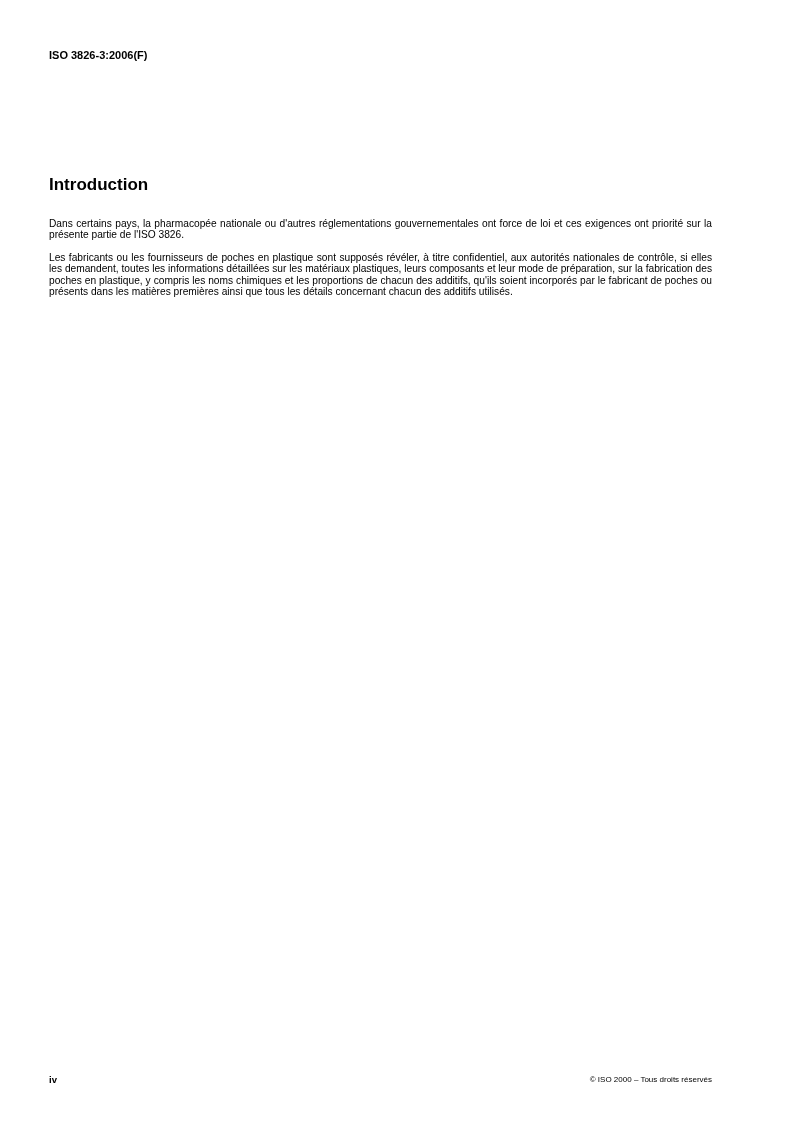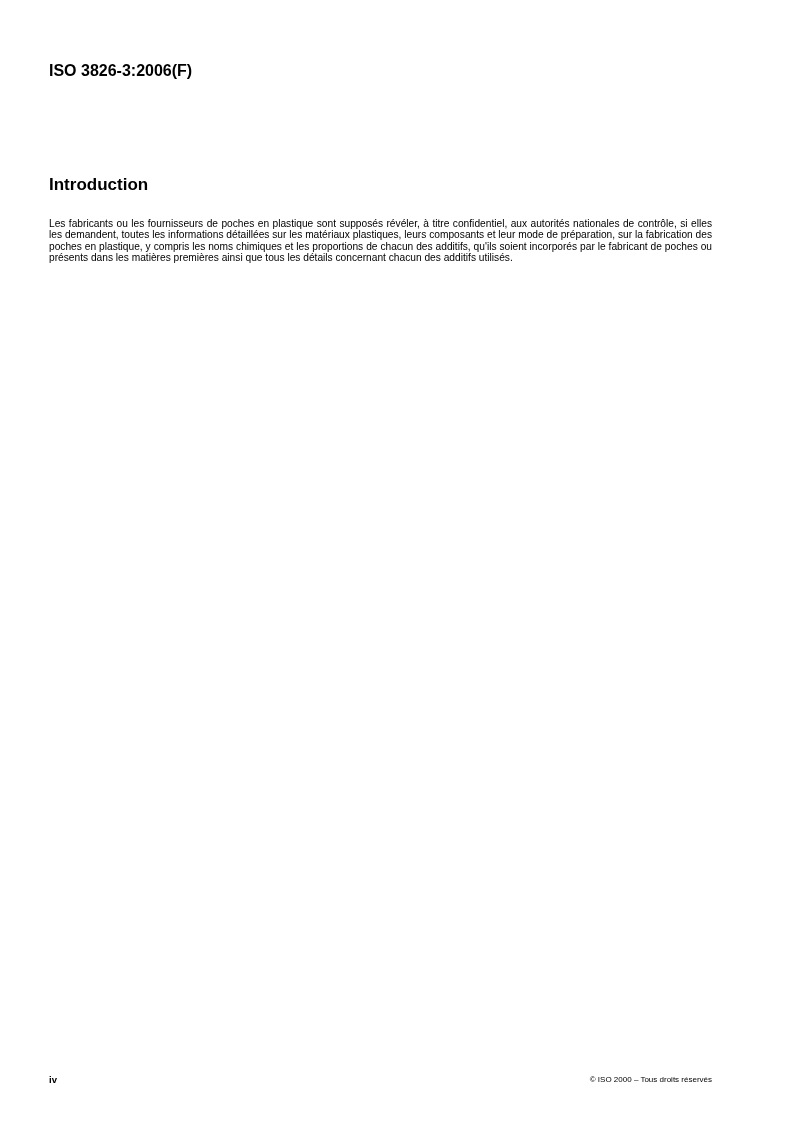--- a/index.html
+++ b/index.html
@@ -1,29 +1,30 @@
 <!DOCTYPE html>
 <html><head>
   <meta charset="utf-8">
   <style>
     html, body { margin: 0; padding: 0; background: #ffffff; }
     body { width: 793px; height: 1122px; position: relative; overflow: hidden;
            font-family: "Liberation Sans", sans-serif; color: #000; }
-    .header { position: absolute; left: 49px; top: 62px; font-size: 16px; font-weight: bold; }
+    .header { position: absolute; left: 49px; top: 49px; font-size: 11px; font-weight: bold; }
     .title { position: absolute; left: 49px; top: 175px; font-size: 17px; font-weight: bold; margin: 0; text-align: right; }
     .body { position: absolute; left: 49px; top: 218px; width: 663px; font-size: 10.2px; line-height: 11.4px; }
     .body p { margin: 0 0 11px 0; text-align: justify; }
     .footer-left { position: absolute; left: 49px; top: 1074px; font-size: 9.5px; font-weight: bold; }
     .footer-right { position: absolute; right: 81px; top: 1075px; font-size: 8px; }
   </style>
 </head>
 <body>
 
 <div class="header">ISO 3826-3:2006(F)</div>
 
 <h1 class="title">Introduction</h1>
 
 <div class="body">
+  <p>Dans certains pays, la pharmacopée nationale ou d'autres réglementations gouvernementales ont force de loi et ces exigences ont priorité sur la présente partie de l'ISO 3826.</p>
   <p>Les fabricants ou les fournisseurs de poches en plastique sont supposés révéler, à titre confidentiel, aux autorités nationales de contrôle, si elles les demandent, toutes les informations détaillées sur les matériaux plastiques, leurs composants et leur mode de préparation, sur la fabrication des poches en plastique, y compris les noms chimiques et les proportions de chacun des additifs, qu'ils soient incorporés par le fabricant de poches ou présents dans les matières premières ainsi que tous les détails concernant chacun des additifs utilisés.</p>
 </div>
 
 <div class="footer-left">iv</div>
 <div class="footer-right">© ISO 2000 – Tous droits réservés</div>
 
 </body></html>

